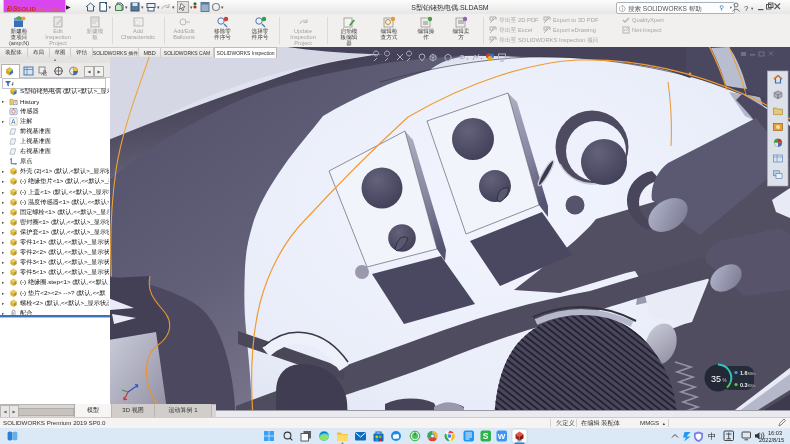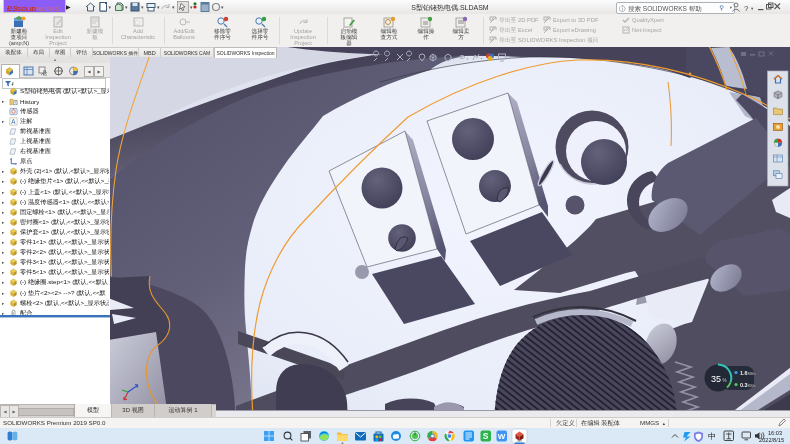--- a/index.html
+++ b/index.html
@@ -1,19 +1,19 @@
 <!DOCTYPE html>
 <html><head>
 <meta charset="utf-8">
 <style>
 html,body{margin:0;padding:0;}
 body{width:790px;height:444px;overflow:hidden;position:relative;font-family:"Liberation Sans",sans-serif;background:#f1f0ef;}
 .abs{position:absolute;}
 #titlebar{left:0;top:0;width:790px;height:14px;background:linear-gradient(#fcfcfc,#e8e6e5);border-bottom:1px solid #dad7d5;}
-#logo{left:3px;top:0;width:61px;height:12px;background:#8b5cf6;border:1px solid #c8c5c2;border-top:none;border-radius:0 0 2px 2px;overflow:hidden;}
+#logo{left:3px;top:0;width:61px;height:12px;background:#d946ef;border:1px solid #c8c5c2;border-top:none;border-radius:0 0 2px 2px;overflow:hidden;}
 #doctitle{left:300px;top:3px;width:300px;text-align:center;font-size:7px;color:#333;}
 #searchbox{left:616px;top:2px;width:117px;height:10px;border:1px solid #aab2ba;background:#fdfdfd;border-radius:2px;font-size:6.5px;color:#555;}
 #ribbon{left:0;top:14px;width:790px;height:33px;background:#f1f0ef;border-bottom:1px solid #d6d3d0;}
 .rb{position:absolute;top:16px;text-align:center;font-size:5.6px;line-height:6px;color:#a5a3a1;}
 .rb .ic{display:block;margin:0 auto 0 auto;width:13px;height:12px;}
 .rb.en{color:#3f3f3f;}
 .rsep{position:absolute;top:17px;width:1px;height:27px;background:#ddDAD7;}
 .rsmall{position:absolute;font-size:5.8px;color:#a8a6a4;white-space:nowrap;}
 .rsmall svg{vertical-align:-2px;margin-right:2px;}
 #tabrow{left:0;top:47px;width:276px;height:10px;background:#e9e7e5;z-index:3;}

